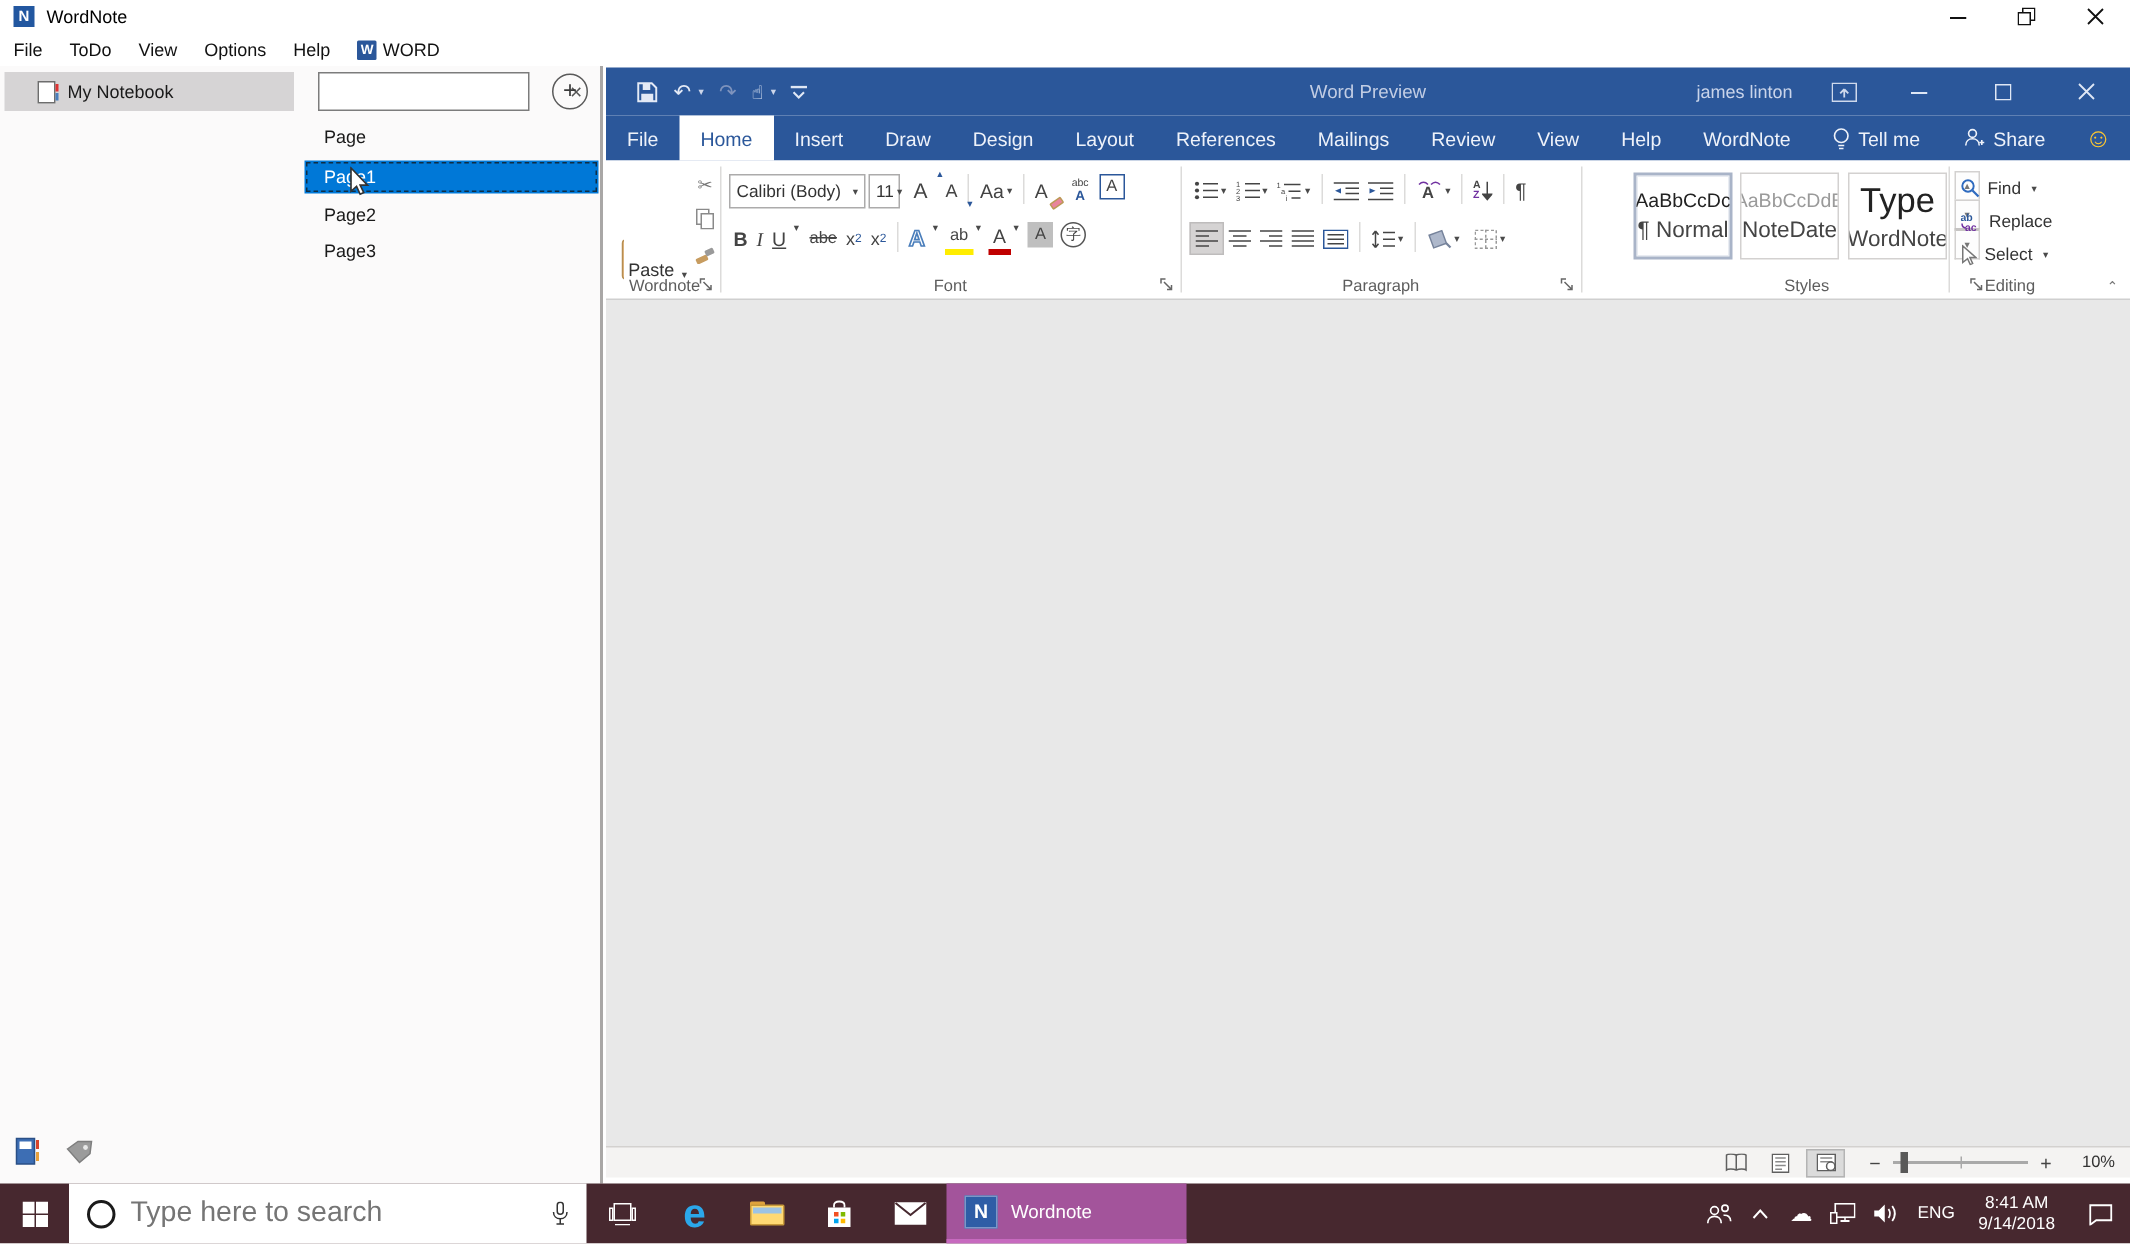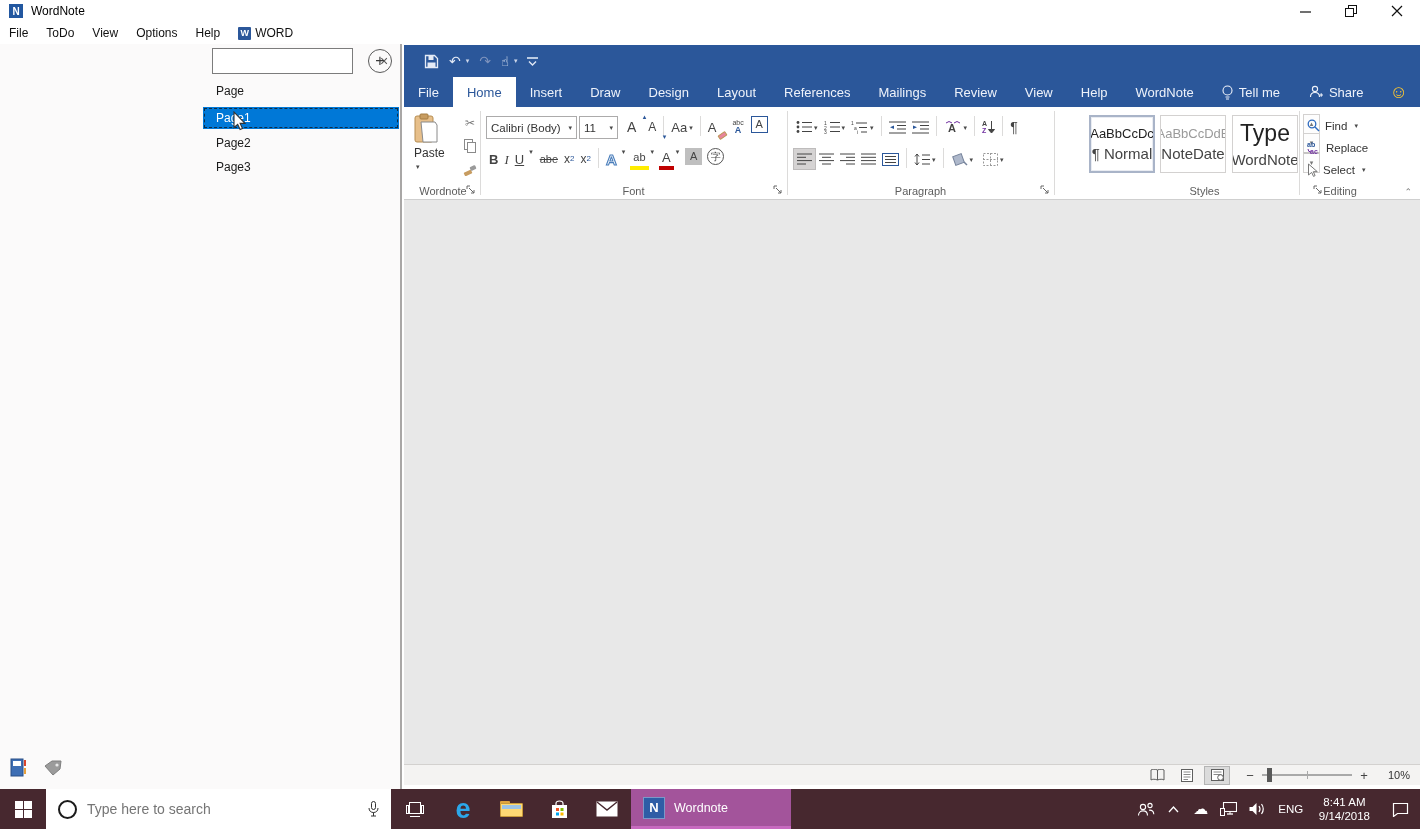--- a/index.html
+++ b/index.html
@@ -53,21 +53,21 @@
 .ribbon{position:relative;height:93px;background:#fff;border-bottom:1px solid #cfcfcf}
 .rgroup{position:absolute;top:0;height:92px}
 .gsep{position:absolute;top:4px;width:1px;height:84px;background:#dcdbda}
 .glabel{position:absolute;bottom:2px;left:0;right:0;text-align:center;font-size:11px;color:#5d5d5d}
 .launcher{position:absolute;right:2px;bottom:4px}
 .rrow{position:absolute;left:0;display:flex;align-items:flex-start;height:24px}
 .rbtn{display:flex;align-items:center;justify-content:center;color:#444;font-size:13px;line-height:1;height:22px;padding:0 3px}
 .dd{font-size:7px;color:#4a4a4a;margin-left:2px}
 .vsep{width:1px;height:20px;background:#dcdbda;margin:0 4px}
 .fontsel{height:23px;border:1px solid #acabab;background:#fff;display:flex;align-items:center;font-size:11.5px;color:#333;padding:0 4px;justify-content:space-between}
-.paste{position:absolute;left:6px;top:6px;width:44px;height:74px;display:flex;flex-direction:column;align-items:flex-start;justify-content:flex-start;gap:3px;font-size:12px;color:#333}
+.paste{position:absolute;left:6px;top:6px;width:44px;height:74px;display:flex;flex-direction:row;align-items:flex-end;justify-content:flex-start;gap:3px;font-size:12px;color:#333}
 .clip-col{position:absolute;left:52px;top:6px;display:flex;flex-direction:column;gap:3px}
 .clip-col .rbtn{height:20px;width:20px}
 .growA{font-weight:normal;font-size:14px;position:relative}
 .growA i,.shrinkA i{font-style:normal;position:absolute;top:-3px;right:-7px;font-size:7px;color:#2b579a}
 .shrinkA i{top:auto;bottom:-2px}
 .ul{text-decoration:underline}
 .strike{text-decoration:line-through;font-size:11px}
 .subsup{font-size:12px}
 .subsup small{font-size:8px;color:#2b579a}
 .fx{color:#fff;-webkit-text-stroke:1.1px #4a7ebb;font-size:15px;font-weight:bold}
@@ -103,21 +103,21 @@
 .zoomsign{font-size:13px;color:#444;width:12px;text-align:center}
 .ztrack{width:90px;height:2px;background:#a9a9a9;position:relative}
 .ztick{position:absolute;left:50%;top:-3px;width:1px;height:8px;background:#a9a9a9}
 .zthumb{position:absolute;left:5px;top:-6px;width:5px;height:14px;background:#595959}
 .zlabel{font-size:11px;color:#333;margin-left:6px;width:28px;text-align:right}
 
 .taskbar{position:absolute;left:0;top:789px;width:1420px;height:40px;background:#47282f;display:flex;align-items:stretch}
 .tb-btn{width:48px;display:flex;align-items:center;justify-content:center}
 .tb-start{width:46px}
 .tb-search{width:345px;background:#fff;display:flex;align-items:center;gap:10px;padding:0 12px}
-.tb-search input{flex:1;border:none;outline:none;font-size:14px;color:#0f766e;background:transparent}
+.tb-search input{flex:1;border:none;outline:none;font-size:19px;color:#0f766e;background:transparent}
 .cortana{width:19px;height:19px;border:2.5px solid #1b1b1b;border-radius:50%}
 .tb-app{width:160px;background:#a3549b;border-bottom:3px solid #c76abf;display:flex;align-items:center;gap:9px;padding-left:12px;color:#fff;font-size:12.5px}
 .tb-n{width:22px;height:22px;background:#2e5da6;border:1px solid #7b98c8;color:#fff;font-weight:bold;font-size:13px;display:flex;align-items:center;justify-content:center}
 .tray{margin-left:auto;display:flex;align-items:center}
 .tray-item{height:40px;display:flex;align-items:center;justify-content:center;color:#fff}
 .tray-txt{font-size:11.5px;color:#fff}
 .tb-clock{display:flex;flex-direction:column;align-items:center;justify-content:center;font-size:11.5px;line-height:14px;color:#fff;padding:0 10px}
 .edge-e{font-size:27px;font-weight:bold;color:#2ba7ea;line-height:1}
 .folder{width:23px;height:16px;position:relative}
 .folder .back{position:absolute;left:0;top:0;width:10px;height:4px;background:#dfa33d;border-radius:1px}
@@ -160,20 +160,24 @@
   <span class="wn-menu-item wn-menu-word">
     <span class="w-logo">W</span>
     <span>WORD</span>
   </span>
 </div>
 
 <div class="wn-panel"></div>
 <div class="wn-divider"></div>
 
 <div class="abs" style="left:0;top:44px;width:400px;height:34px">
+  <div class="wn-notebook-btn">
+    <span class="nb-ico"></span>
+    <span>My Notebook</span>
+  </div>
   <div class="wn-search">
     <input value="" style="">
     <span class="wn-search-clear">×</span>
   </div>
   <div class="wn-add">+</div>
 </div>
 
 <div class="wn-pagelist">
   <div class="wn-page" style="top:36px">Page</div>
   <div class="wn-page sel" style="top:63px">Page1</div>
@@ -205,20 +209,43 @@
         </svg>
       <span class="qat-txt">↶</span>
       <span class="dd">▾</span>
       <span class="qat-txt dim">↷</span>
       <span class="qat-txt" style="font-size:13px">☝</span>
       <span class="dd">▾</span>
       <svg width="11" height="9">
           <line x1="0" y1="1" x2="11" y2="1" stroke="#dfe7f5" stroke-width="1.6"></line>
           <path d="M2 4.5l3.5 3.5L9 4.5" fill="none" stroke="#dfe7f5" stroke-width="1.4"></path>
         </svg>
+    </div>
+    <div class="wtitle-text">Word Preview</div>
+    <div class="wtitle-right">
+      <span class="wuser">james linton</span>
+      <svg width="17" height="13">
+          <rect x="0.5" y="0.5" width="16" height="12" fill="none" stroke="#cfd9ec"></rect>
+          <path d="M8.5 10V4.5M8.5 4.5L5.8 7.2M8.5 4.5l2.7 2.7" fill="none" stroke="#cfd9ec" stroke-width="1.2"></path>
+        </svg>
+      <div class="wctrl">
+          <svg width="11" height="11">
+            <line x1="0" y1="6" x2="11" y2="6" stroke="#dfe7f5" stroke-width="1.2"></line>
+          </svg>
+        </div>
+      <div class="wctrl">
+          <svg width="11" height="11">
+            <rect x="0.5" y="0.5" width="10" height="10" fill="none" stroke="#dfe7f5"></rect>
+          </svg>
+        </div>
+      <div class="wctrl">
+          <svg width="12" height="12">
+            <path d="M1 1l10 10M11 1L1 11" stroke="#dfe7f5" stroke-width="1.2"></path>
+          </svg>
+        </div>
     </div>
   </div>
 
   <div class="wtabs">
     <span class="wtab">File</span>
     <span class="wtab sel">Home</span>
     <span class="wtab">Insert</span>
     <span class="wtab">Draw</span>
     <span class="wtab">Design</span>
     <span class="wtab">Layout</span>
@@ -283,21 +310,21 @@
         </svg>
     </div>
     <div class="gsep" style="left:76px"></div>
 
     <div class="rgroup" style="left:78px;width:303px">
       <div class="rrow" style="top:9px;left:4px">
         <div class="fontsel" style="width:91px">
           <span>Calibri (Body)</span>
           <span class="dd">▾</span>
         </div>
-        <div class="fontsel" style="width:39px;margin-left:2px">
+        <div class="fontsel" style="width:21px;margin-left:2px">
           <span>11</span>
           <span class="dd">▾</span>
         </div>
         <span class="rbtn growA" style="margin-left:6px">
             <span>A</span>
             <i>▴</i>
           </span>
         <span class="rbtn growA shrinkA" style="margin-left:6px;font-size:12px">
             <span>A</span>
             <i>▾</i>

